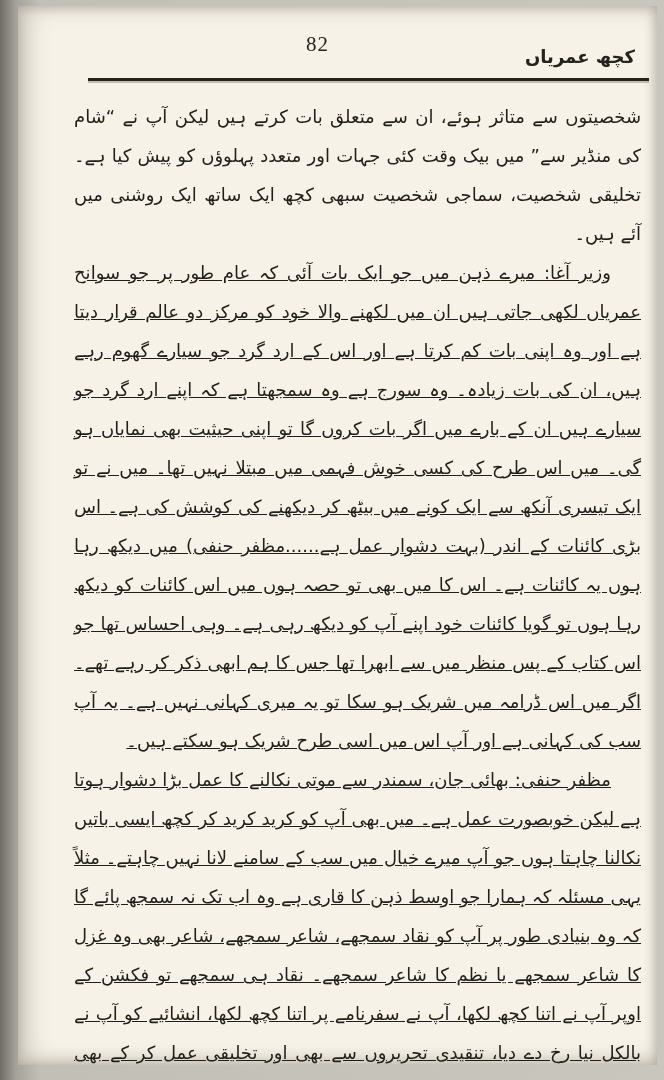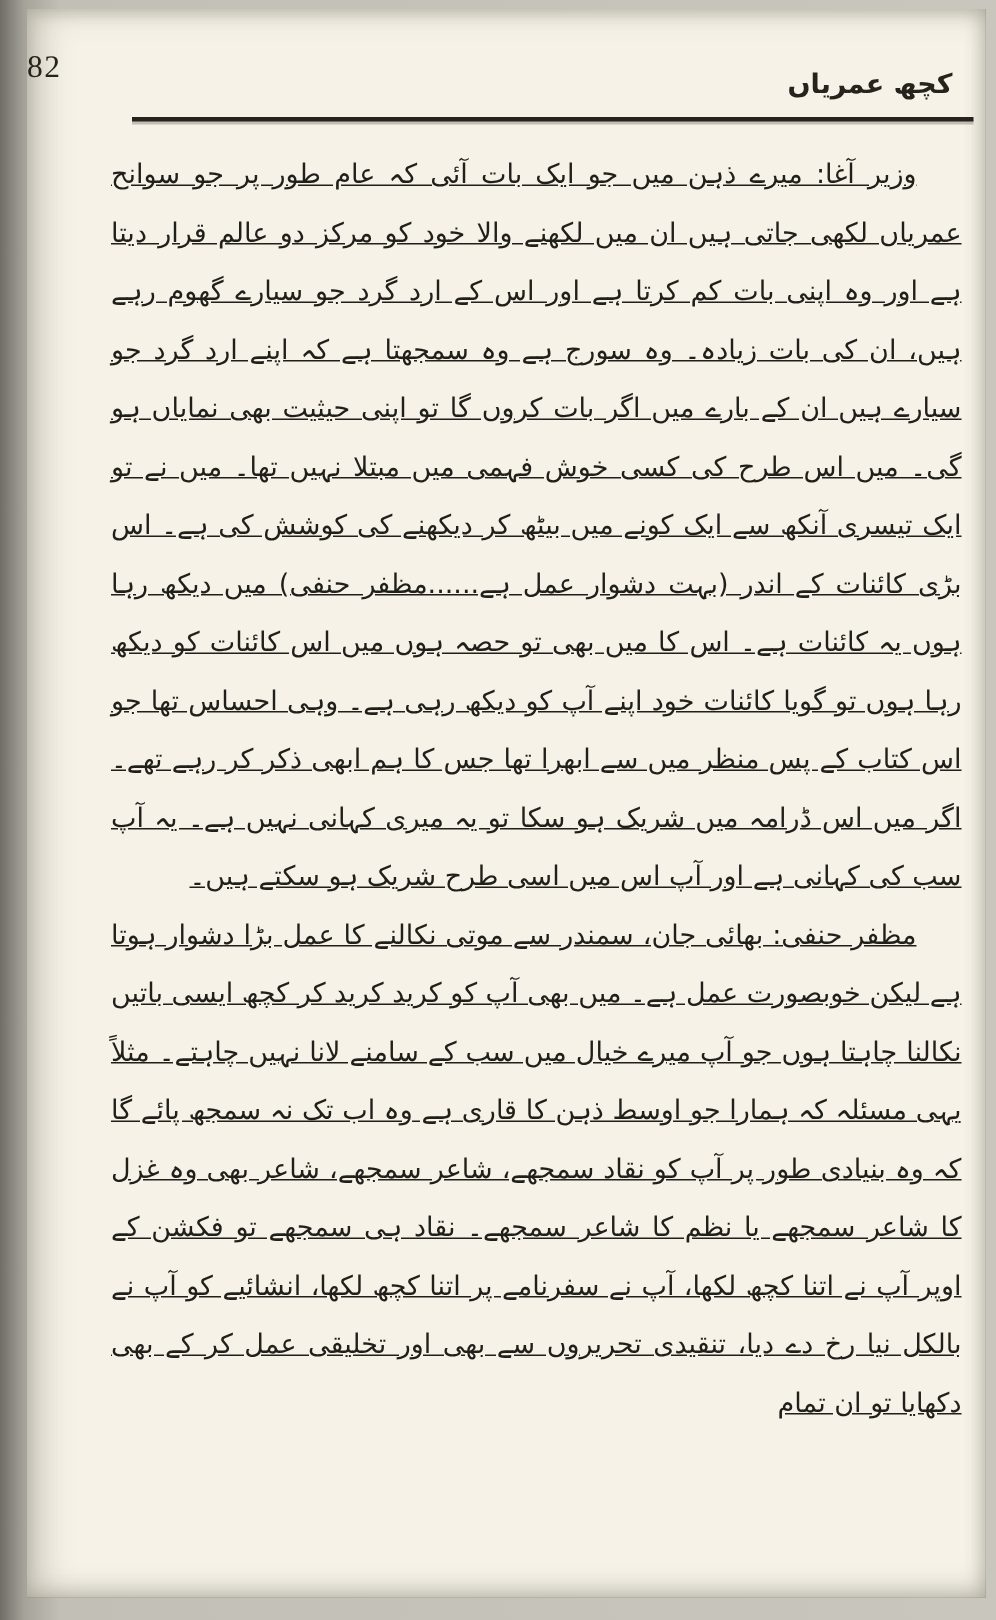--- a/index.html
+++ b/index.html
@@ -35,21 +35,21 @@
   }
   .page-header {
     position: relative;
     height: 72px;
   }
   .page-number {
     position: absolute;
     top: 26px;
     left: 0;
     right: 40px;
-    text-align: left;
+    text-align: center;
     font-family: "Liberation Serif", serif;
     font-size: 21px;
     letter-spacing: 1px;
     color: #26231d;
   }
   .header-title {
     position: absolute;
     top: 40px;
     right: 22px;
     direction: rtl;
@@ -86,18 +86,19 @@
   <div class="page">
 
     <div class="page-header">
       <div class="page-number">82</div>
       <div class="header-title">کچھ عمریاں</div>
     </div>
 
     <div class="header-rule"></div>
 
     <div class="page-body">
+      <p>شخصیتوں سے متاثر ہوئے، ان سے متعلق بات کرتے ہیں لیکن آپ نے “شام کی منڈیر سے” میں بیک وقت کئی جہات اور متعدد پہلوؤں کو پیش کیا ہے۔ تخلیقی شخصیت، سماجی شخصیت سبھی کچھ ایک ساتھ ایک روشنی میں آئے ہیں۔</p>
       <p class="indent">وزیر آغا: میرے ذہن میں جو ایک بات آئی کہ عام طور پر جو سوانح عمریاں لکھی جاتی ہیں ان میں لکھنے والا خود کو مرکز دو عالم قرار دیتا ہے اور وہ اپنی بات کم کرتا ہے اور اس کے ارد گرد جو سیارے گھوم رہے ہیں، ان کی بات زیادہ۔ وہ سورج ہے وہ سمجھتا ہے کہ اپنے ارد گرد جو سیارے ہیں ان کے بارے میں اگر بات کروں گا تو اپنی حیثیت بھی نمایاں ہو گی۔ میں اس طرح کی کسی خوش فہمی میں مبتلا نہیں تھا۔ میں نے تو ایک تیسری آنکھ سے ایک کونے میں بیٹھ کر دیکھنے کی کوشش کی ہے۔ اس بڑی کائنات کے اندر (بہت دشوار عمل ہے......مظفر حنفی) میں دیکھ رہا ہوں یہ کائنات ہے۔ اس کا میں بھی تو حصہ ہوں میں اس کائنات کو دیکھ رہا ہوں تو گویا کائنات خود اپنے آپ کو دیکھ رہی ہے۔ وہی احساس تھا جو اس کتاب کے پس منظر میں سے ابھرا تھا جس کا ہم ابھی ذکر کر رہے تھے۔ اگر میں اس ڈرامہ میں شریک ہو سکا تو یہ میری کہانی نہیں ہے۔ یہ آپ سب کی کہانی ہے اور آپ اس میں اسی طرح شریک ہو سکتے ہیں۔</p>
       <p class="indent">مظفر حنفی: بھائی جان، سمندر سے موتی نکالنے کا عمل بڑا دشوار ہوتا ہے لیکن خوبصورت عمل ہے۔ میں بھی آپ کو کرید کرید کر کچھ ایسی باتیں نکالنا چاہتا ہوں جو آپ میرے خیال میں سب کے سامنے لانا نہیں چاہتے۔ مثلاً یہی مسئلہ کہ ہمارا جو اوسط ذہن کا قاری ہے وہ اب تک نہ سمجھ پائے گا کہ وہ بنیادی طور پر آپ کو نقاد سمجھے، شاعر سمجھے، شاعر بھی وہ غزل کا شاعر سمجھے یا نظم کا شاعر سمجھے۔ نقاد ہی سمجھے تو فکشن کے اوپر آپ نے اتنا کچھ لکھا، آپ نے سفرنامے پر اتنا کچھ لکھا، انشائیے کو آپ نے بالکل نیا رخ دے دیا، تنقیدی تحریروں سے بھی اور تخلیقی عمل کر کے بھی دکھایا تو ان تمام</p>
     </div>
 
   </div>
 </div>
 
 </body></html>

